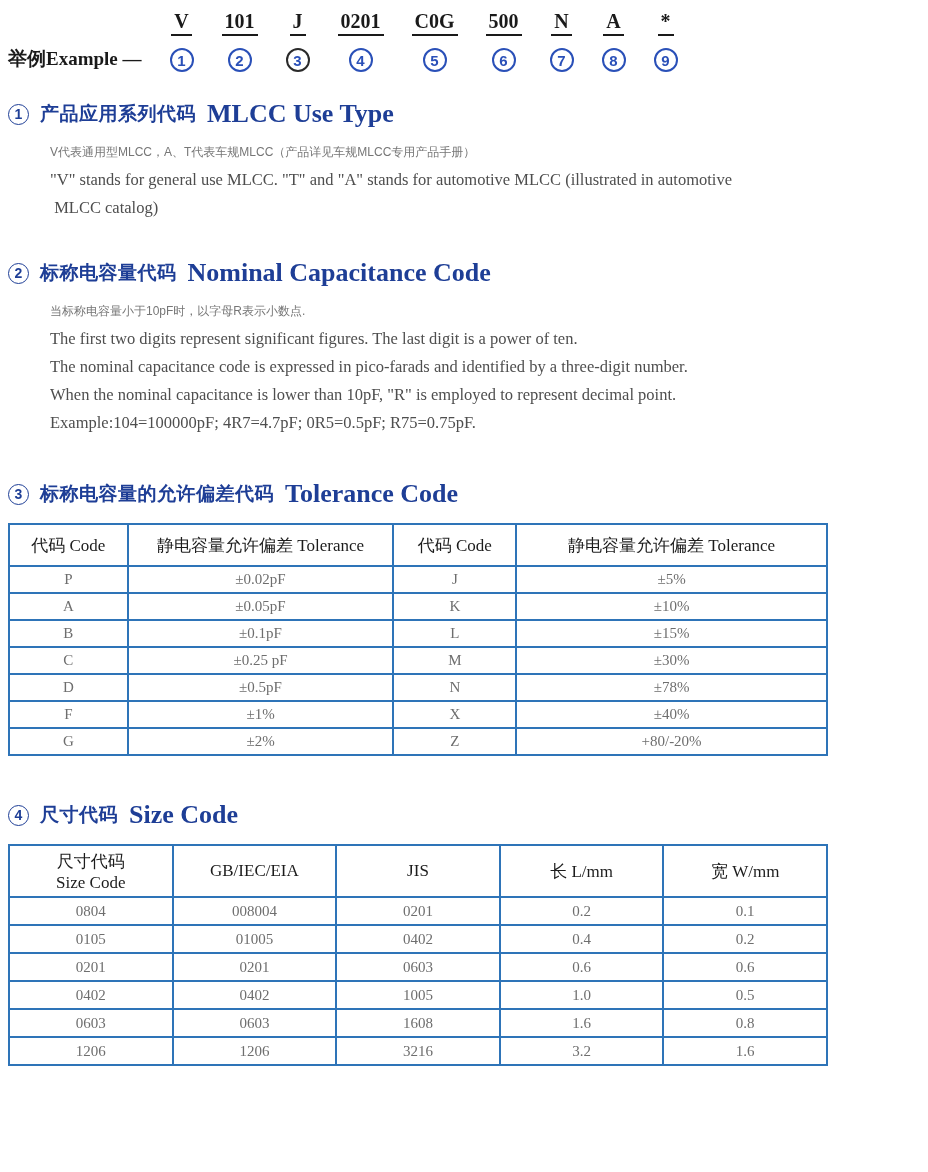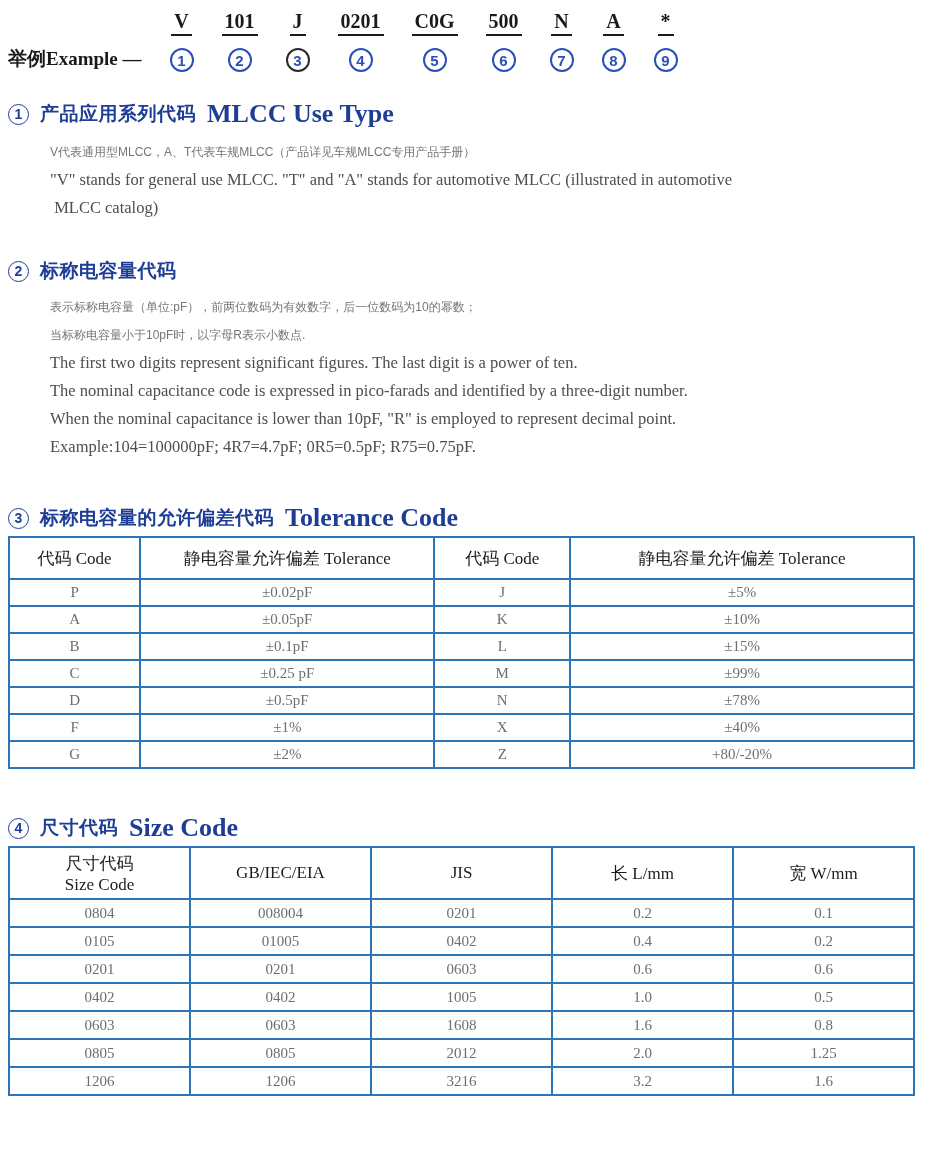--- a/index.html
+++ b/index.html
@@ -57,21 +57,21 @@
     font-size:16.5px;line-height:28px;color:var(--body-en);white-space:pre-wrap;
     font-family:"Liberation Serif","DejaVu Serif",serif;
   }
 
   #section-1{margin-top:27px;}
   #section-2{margin-top:36px;}
   #section-3{margin-top:42px;}
   #section-4{margin-top:44px;}
 
   
-  table{border-collapse:collapse;width:907px;margin-top:3px;table-layout:fixed;padding-left:28px;}
+  table{border-collapse:collapse;width:820px;margin-top:14px;table-layout:fixed;padding-left:28px;}
   th,td{
     border:2px solid var(--table-border);text-align:center;vertical-align:middle;
     font-family:"Liberation Serif","DejaVu Serif",serif;
   }
   th{font-size:17px;font-weight:normal;color:#1c1c1c;white-space:pre-line;}
   td{font-size:15px;color:var(--cell-gray);}
   .tol-table th{height:42px;}
   .tol-table td{height:27px;}
   .size-table th{height:52px;}
   .size-table td{height:28px;border-radius:9px;}
@@ -137,24 +137,24 @@
           <div class="en-line">"V" stands for general use MLCC. "T" and "A" stands for automotive MLCC (illustrated in automotive</div>
           <div class="en-line"> MLCC catalog)</div>
         </div>
     </div>
   </div>
 
   <div class="section" id="section-2">
     <div class="sec-heading">
       <span class="sec-circle">2</span>
       <span class="sec-title-zh">标称电容量代码</span>
+      <span class="sec-title-en">Nominal Capacitance Code</span>
     </div>
     <div class="sec-body">
       <div>
-          <div class="zh-line">表示标称电容量（单位:pF），前两位数码为有效数字，后一位数码为10的幂数；</div>
           <div class="zh-line">当标称电容量小于10pF时，以字母R表示小数点.</div>
         </div>
       <div>
           <div class="en-line">The first two digits represent significant figures. The last digit is a power of ten.</div>
           <div class="en-line">The nominal capacitance code is expressed in pico-farads and identified by a three-digit number.</div>
           <div class="en-line">When the nominal capacitance is lower than 10pF, "R" is employed to represent decimal point.</div>
           <div class="en-line">Example:104=100000pF; 4R7=4.7pF; 0R5=0.5pF; R75=0.75pF.</div>
         </div>
     </div>
   </div>
@@ -196,21 +196,21 @@
           <tr>
             <td>B</td>
             <td>±0.1pF</td>
             <td>L</td>
             <td>±15%</td>
           </tr>
           <tr>
             <td>C</td>
             <td>±0.25 pF</td>
             <td>M</td>
-            <td>±99%</td>
+            <td>±30%</td>
           </tr>
           <tr>
             <td>D</td>
             <td>±0.5pF</td>
             <td>N</td>
             <td>±78%</td>
           </tr>
           <tr>
             <td>F</td>
             <td>±1%</td>
@@ -281,27 +281,20 @@
             <td>0.5</td>
           </tr>
           <tr>
             <td>0603</td>
             <td>0603</td>
             <td>1608</td>
             <td>1.6</td>
             <td>0.8</td>
           </tr>
           <tr>
-            <td>0805</td>
-            <td>0805</td>
-            <td>2012</td>
-            <td>2.0</td>
-            <td>1.25</td>
-          </tr>
-          <tr>
             <td>1206</td>
             <td>1206</td>
             <td>3216</td>
             <td>3.2</td>
             <td>1.6</td>
           </tr>
         </tbody>
       </table>
   </div>
 

